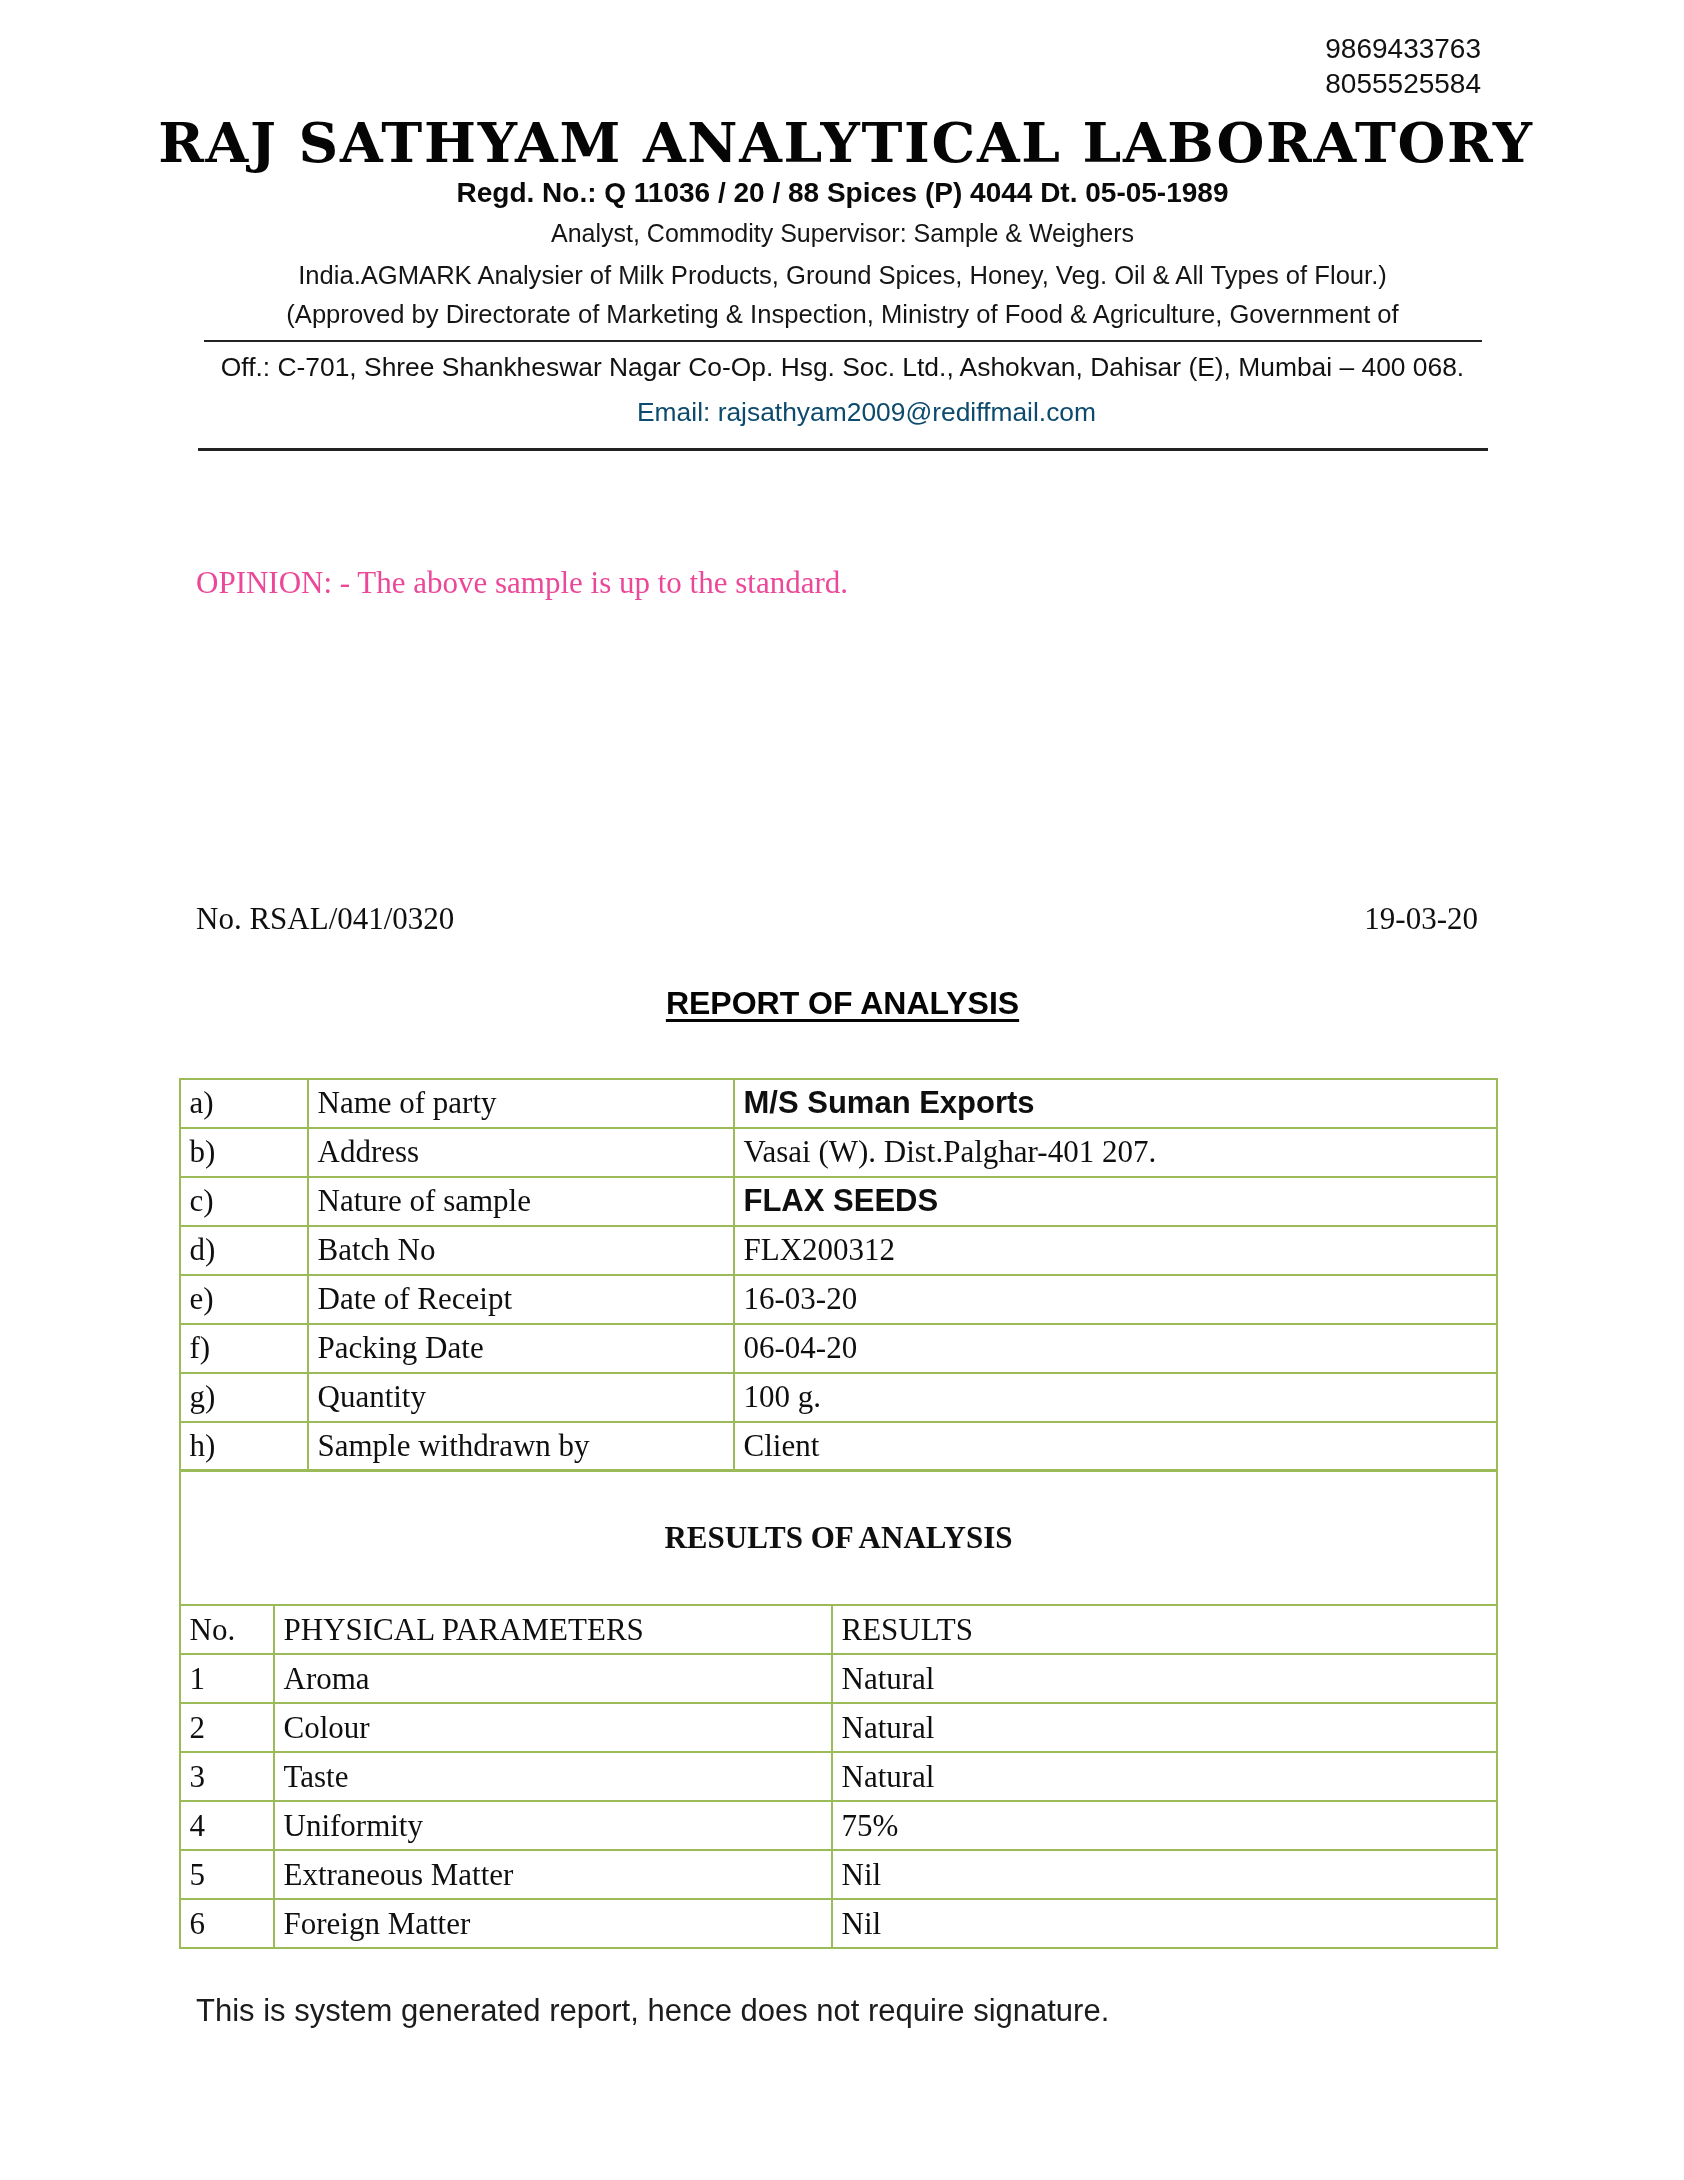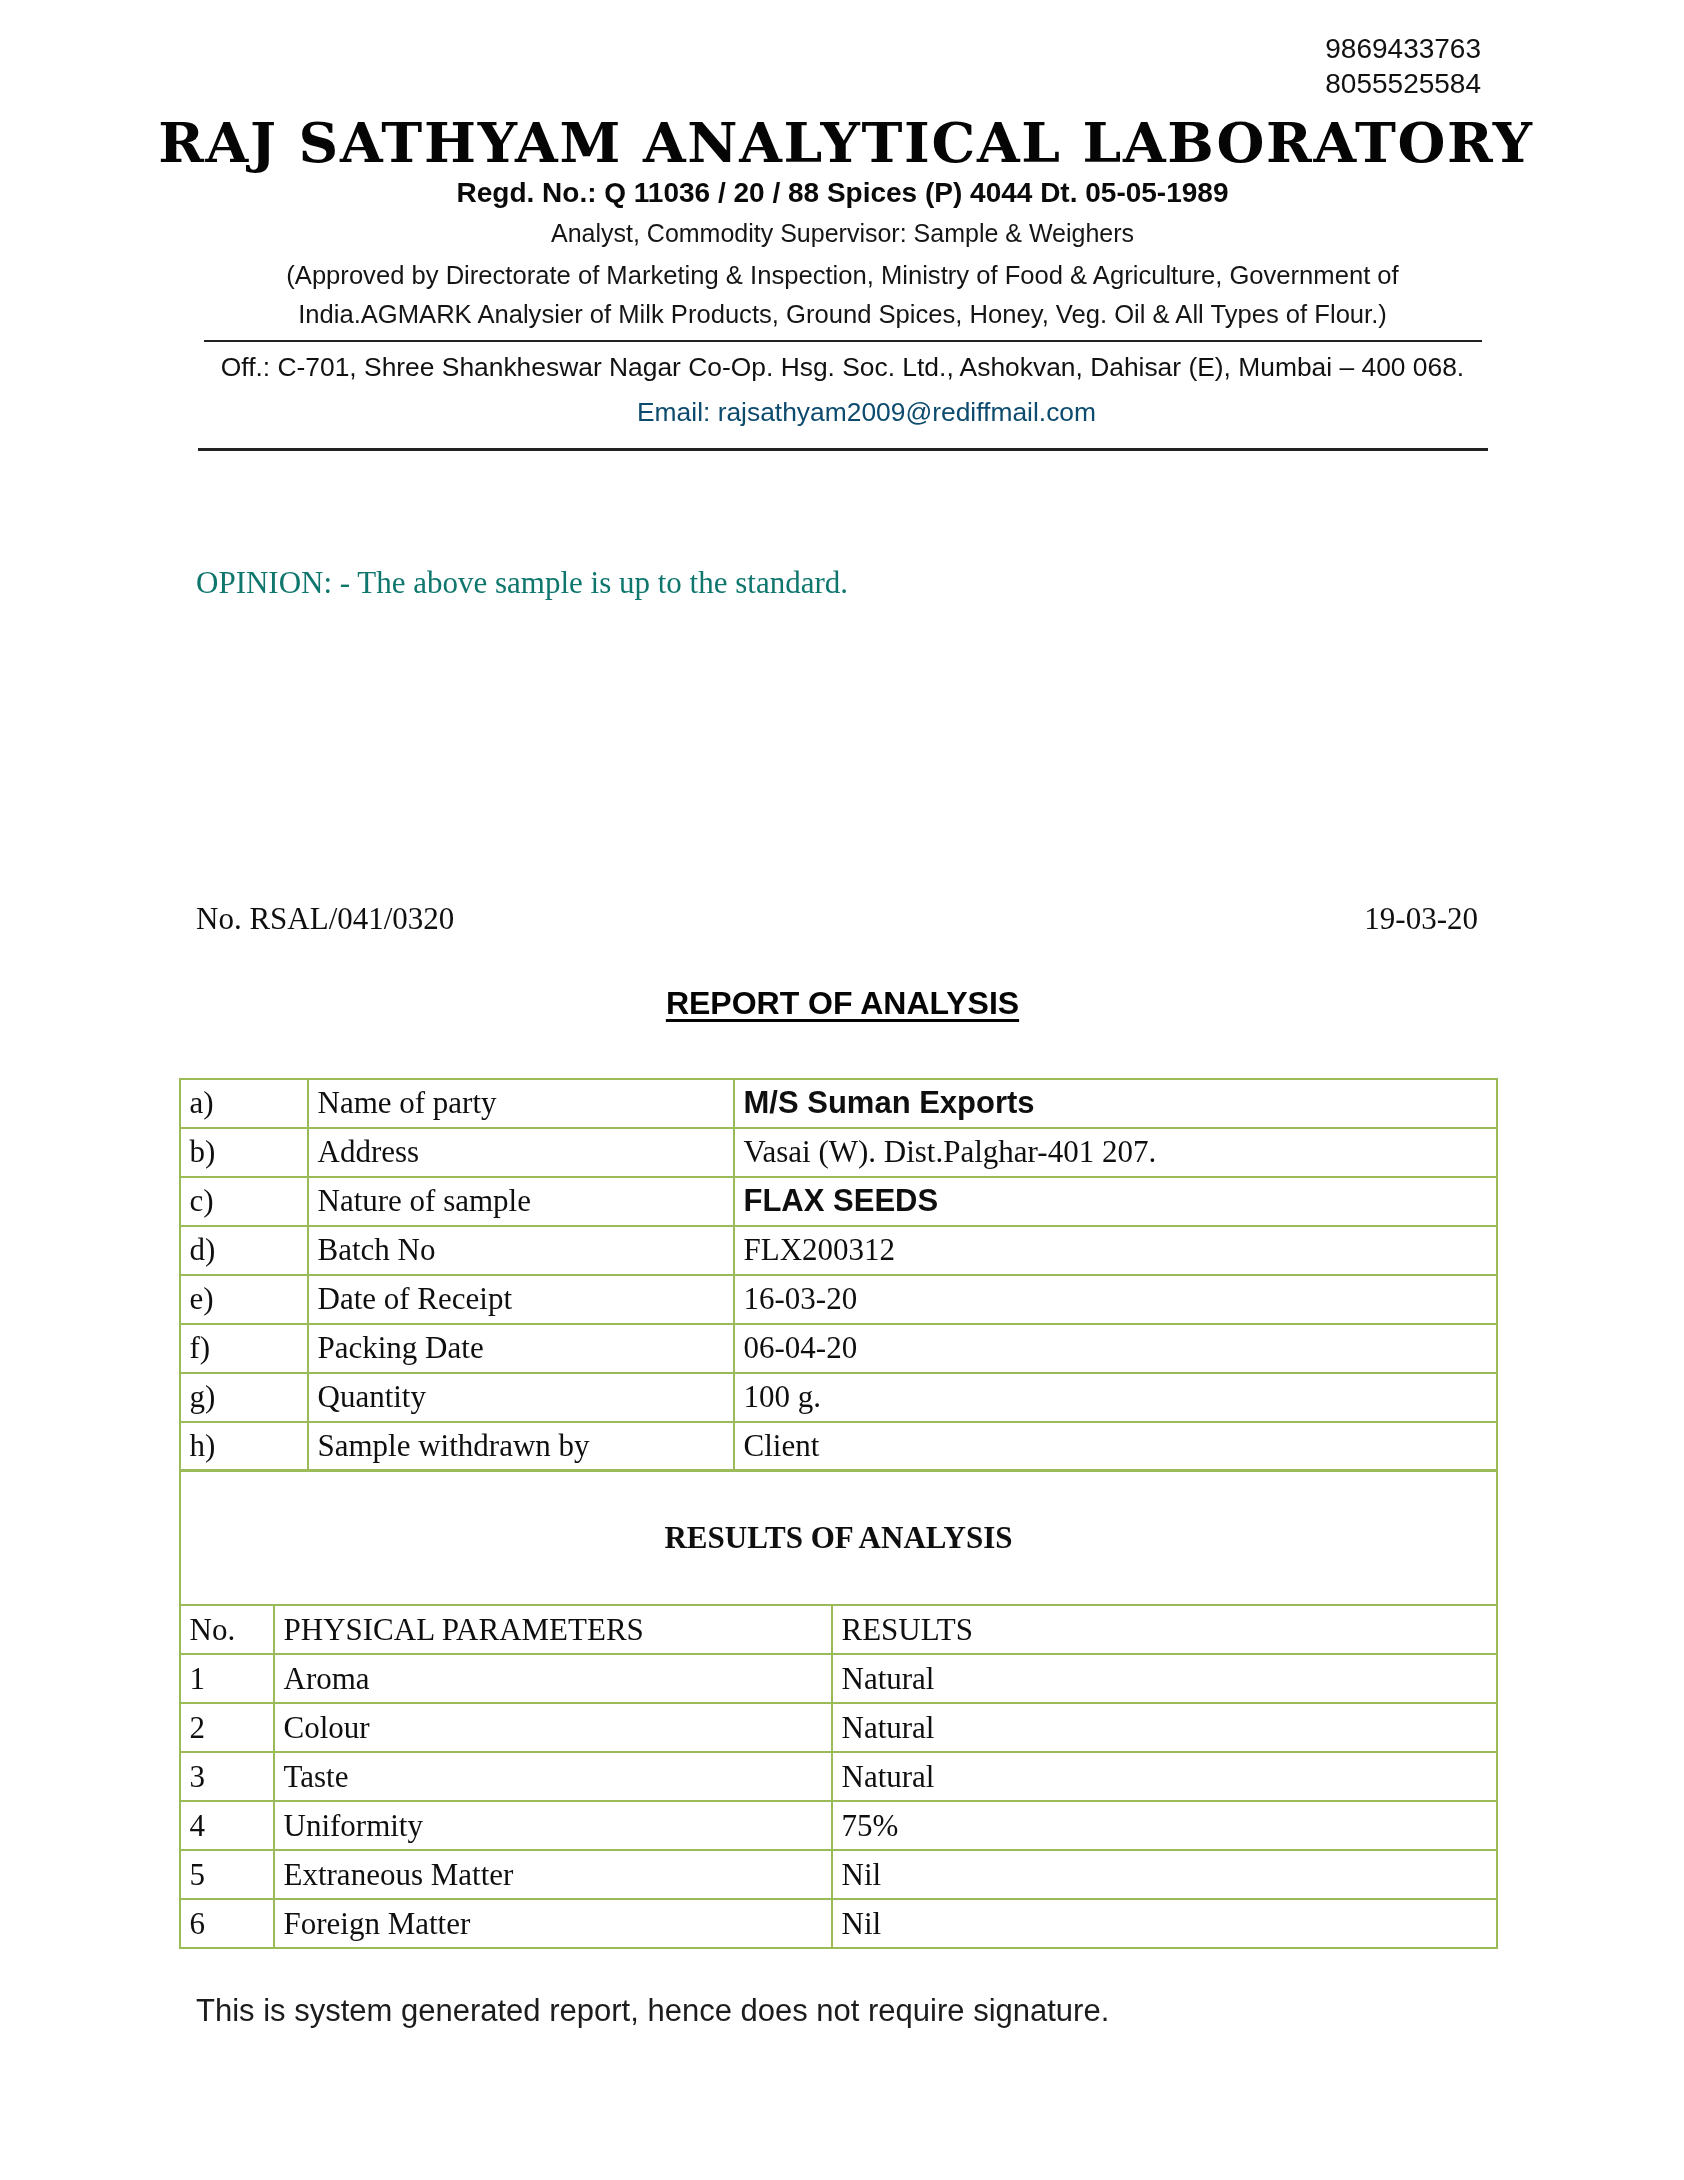--- a/index.html
+++ b/index.html
@@ -65,21 +65,21 @@
     font-family:"Liberation Sans", sans-serif;
     font-size:26.4px;color:#0c4a6e;margin-left:48px;
   }
   .rule-2{
     width:1290px;margin:20.4px auto 0 auto;
     border-top:3.4px solid #222;
   }
 
   .opinion-line{
     margin:114px 0 0 196px;
-    font-size:31px;color:#0f766e;
+    font-size:31px;color:#ec4899;
   }
 
   .report-meta{
     display:flex;justify-content:space-between;
     margin:300px 207px 0 196px;
     font-size:31px;color:#0f0f0f;
   }
 
   .report-title{
     margin-top:48px;text-align:center;
@@ -149,22 +149,22 @@
     <div>9869433763</div>
     <div>8055525584</div>
   </div>
 
   <div class="lab-title">RAJ SATHYAM ANALYTICAL LABORATORY</div>
 
   <div class="regd-line">Regd. No.: Q 11036 / 20 / 88 Spices (P) 4044 Dt. 05-05-1989</div>
   <div class="analyst-line">Analyst, Commodity Supervisor: Sample &amp; Weighers</div>
 
   <div class="approved-line">
+    <div>India.AGMARK Analysier of Milk Products, Ground Spices, Honey, Veg. Oil &amp; All Types of Flour.)</div>
     <div>(Approved by Directorate of Marketing &amp; Inspection, Ministry of Food &amp; Agriculture, Government of</div>
-    <div>India.AGMARK Analysier of Milk Products, Ground Spices, Honey, Veg. Oil &amp; All Types of Flour.)</div>
   </div>
 
   <div class="rule-1"></div>
 
   <div class="office-line">Off.: C-701, Shree Shankheswar Nagar Co-Op. Hsg. Soc. Ltd., Ashokvan, Dahisar (E), Mumbai – 400 068.</div>
   <div class="email-line">Email: rajsathyam2009@rediffmail.com</div>
 
   <div class="rule-2"></div>
 
   <div class="opinion-line">OPINION: - The above sample is up to the standard.</div>

